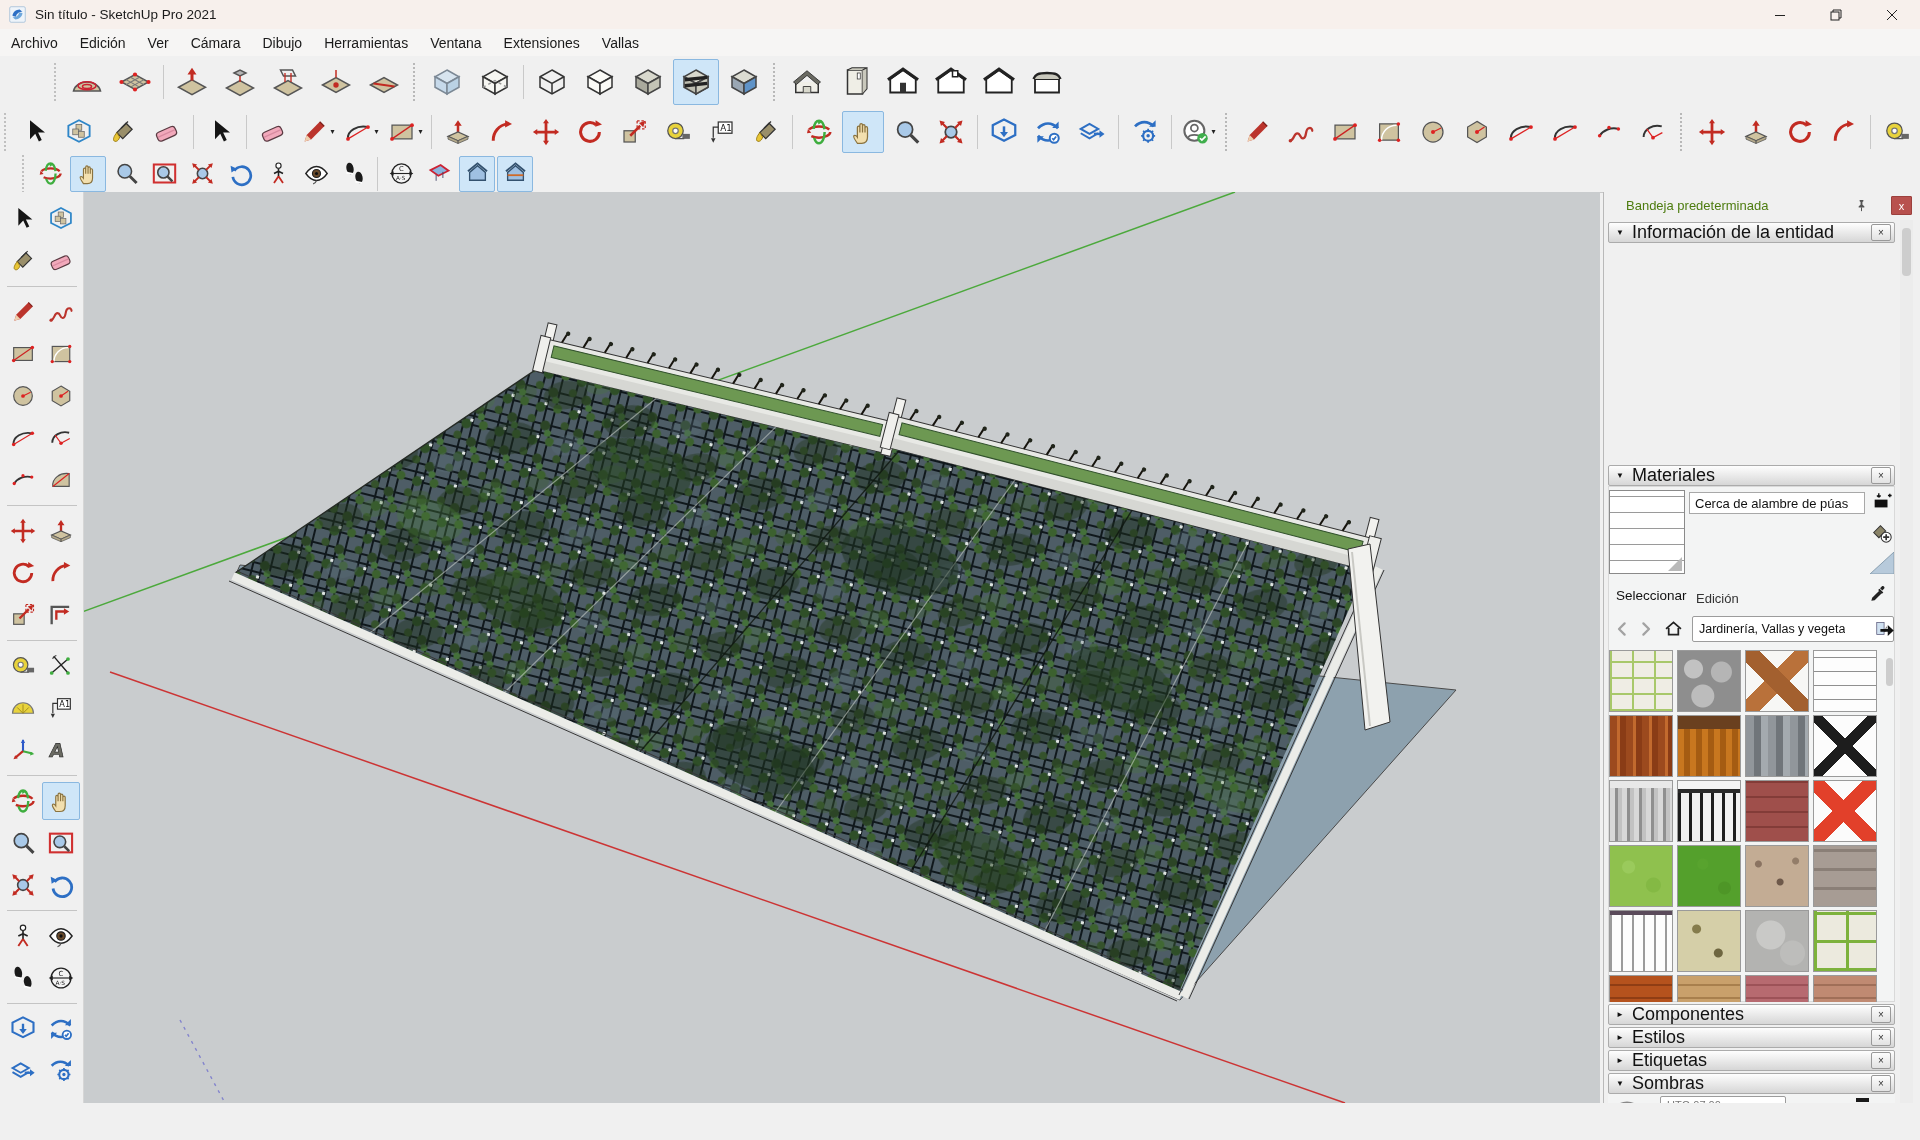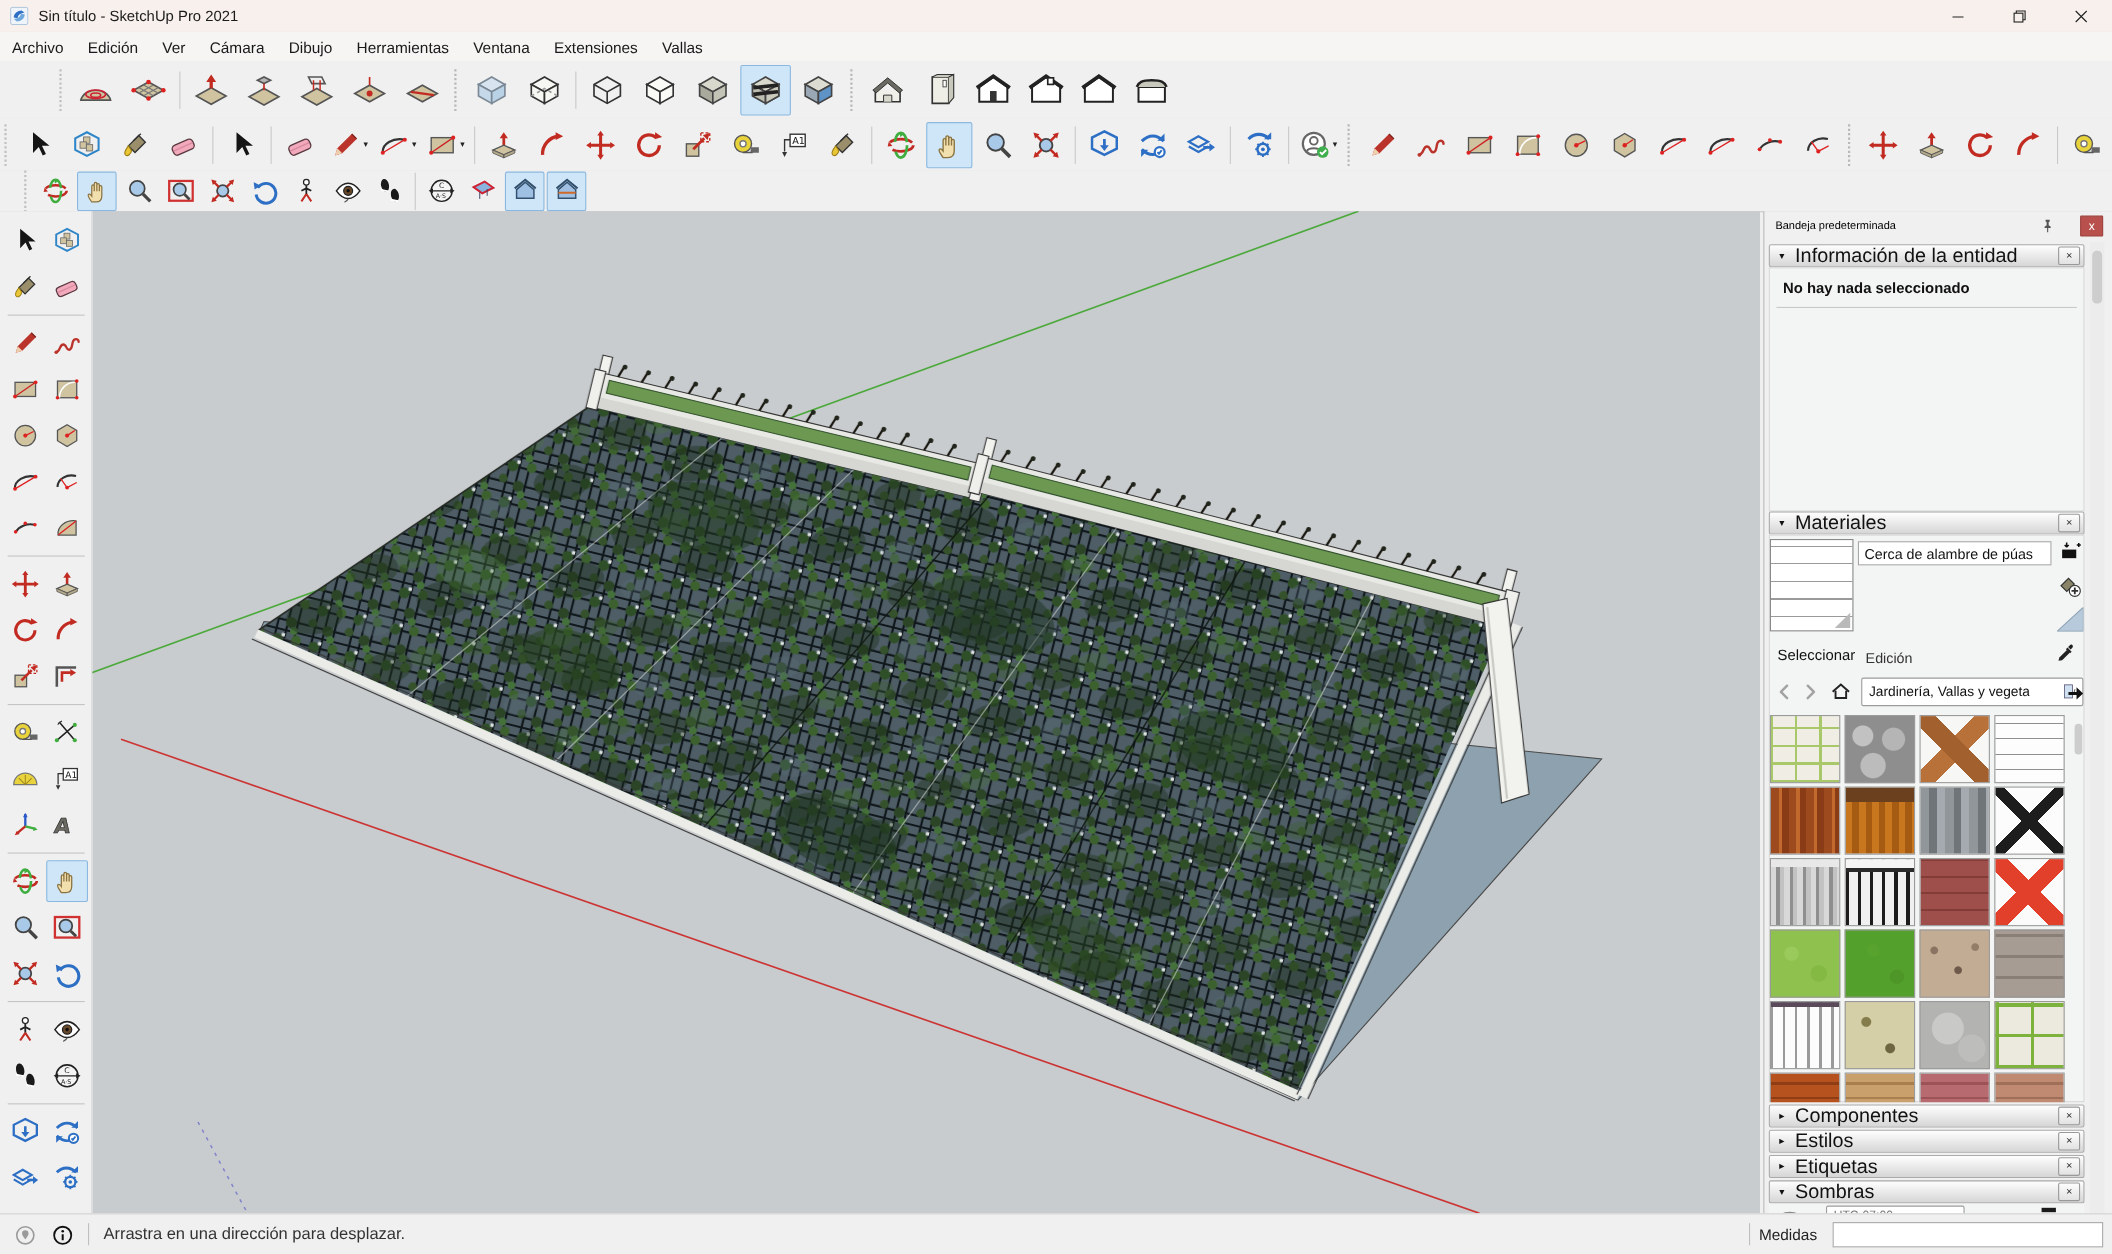--- a/index.html
+++ b/index.html
@@ -35,21 +35,21 @@
   
   #lefttb{position:absolute;left:0;top:192px;width:84px;height:911px;background:#f0f0f0;border-right:1px solid #d6d6d6;
           display:grid;grid-template-columns:38px 38px;justify-content:center;align-content:start;padding-top:6px;box-sizing:border-box;}
   #lefttb .tbtn{width:36px;height:36px;margin:2px 0;justify-self:center;}
   #lefttb .hdiv{grid-column:1/3;height:1px;background:#c4c4c4;margin:4px 3px;}
   
   #viewport{position:absolute;left:84px;top:192px;width:1516px;height:911px;}
   
   #tray{position:absolute;left:1603px;top:192px;width:317px;height:911px;background:#f0f0f0;border-left:1px solid #b9b9b9;font-size:13px;color:#1c1c1c;}
   .trayhdr{position:absolute;left:0;top:0;width:317px;height:27px;display:flex;align-items:center;}
-  .trayhdr .tname{margin-left:10px;font-size:10px;color:#000000;}
+  .trayhdr .tname{margin-left:22px;font-size:13px;color:#4d7c0f;}
   .tclose{width:19px;height:17px;background:#b8514e;color:#fff;font-size:11px;display:flex;align-items:center;justify-content:center;border:1px solid #9c403d;border-radius:1px;}
   .sechdr{position:absolute;left:4px;width:287px;height:21px;background:linear-gradient(#fefefe,#d6d6d6);border:1px solid #ababab;border-radius:2px;display:flex;align-items:center;box-sizing:border-box;}
   .sechdr .tri{font-size:8px;margin:0 8px 0 7px;color:#111;}
   .sechdr .lbl{font-size:18px;color:#111;}
   .secx{margin-left:auto;margin-right:3px;width:18px;height:15px;background:linear-gradient(#fdfdfd,#e2e2e2);border:1px solid #999;border-radius:2px;font-size:10px;color:#333;display:flex;align-items:center;justify-content:center;}
   .seccontent{position:absolute;left:4px;width:287px;background:#f3f4f4;border:1px solid #d9d9d9;box-sizing:border-box;}
   .tabsel{position:absolute;font-size:13px;color:#111;}
   .combo{position:absolute;background:#fff;border:1px solid #9c9c9c;border-radius:2px;display:flex;align-items:center;font-size:12.5px;color:#111;box-sizing:border-box;}
   .combo .cv{margin-left:6px;white-space:nowrap;overflow:hidden;}
   .combo .chev{margin-left:auto;margin-right:5px;color:#555;font-size:9px;}
@@ -1270,24 +1270,20 @@
           <use href="#s-pin"></use>
         </svg>
       <div class="tclose" style="position:absolute;right:9px;top:4px">x</div>
     </div>
 
     <div class="sechdr" style="top:30px">
       <span class="tri">▼</span>
       <span class="lbl">Información de la entidad</span>
       <span class="secx">×</span>
     </div>
-    <div class="seccontent" style="top:51px;height:222px">
-      <div style="margin:10px 0 0 12px;font-weight:bold;font-size:13.5px;color:#111">No hay nada seleccionado</div>
-      <div style="margin:10px 6px 0 6px;height:1px;background:#c8c8c8"></div>
-    </div>
 
     <div class="sechdr" style="top:273px">
       <span class="tri">▼</span>
       <span class="lbl">Materiales</span>
       <span class="secx">×</span>
     </div>
     <div class="seccontent" style="top:294px;height:516px"></div>
     <div style="position:absolute;left:5px;top:298px;width:76px;height:84px;border:1px solid #8a8a8a;background:repeating-linear-gradient(0deg,#fff 0 12px,#9a9a9a 12px 13px,#fff 13px 16px);box-sizing:border-box">
       <div style="position:absolute;right:2px;bottom:2px;width:0;height:0;border-left:14px solid transparent;border-bottom:14px solid #b9b9b9"></div>
     </div>
@@ -1378,27 +1374,14 @@
         <span class="cv" style="color:#777">UTC-07:00</span>
       </div>
       <div style="position:absolute;left:248px;top:4px;width:13px;height:4px;background:#1a1a1a"></div>
     </div>
 
     <div class="rail" style="left:296px;top:28px;width:13px;height:883px">
       <div class="thumb" style="left:2px;top:8px;width:9px;height:48px;position:absolute"></div>
     </div>
   </div>
 
-  <div id="statusbar">
-    <svg width="22" height="22" viewBox="0 0 24 24" style="position:absolute;left:12px;top:8px">
-        <use href="#s-geo"></use>
-      </svg>
-    <svg width="22" height="22" viewBox="0 0 24 24" style="position:absolute;left:46px;top:8px">
-        <use href="#s-info"></use>
-      </svg>
-    <div class="ssep"></div>
-    <span class="hint">Arrastra en una dirección para desplazar.</span>
-    <div class="ssep" style="left:1590px"></div>
-    <span class="measures-lbl">Medidas</span>
-    <input class="field" style="position: absolute; left: 1666px; top: 7px; width: 246px; height: 23px;" value="">
-  </div>
 
 </div>
 
 </body></html>

